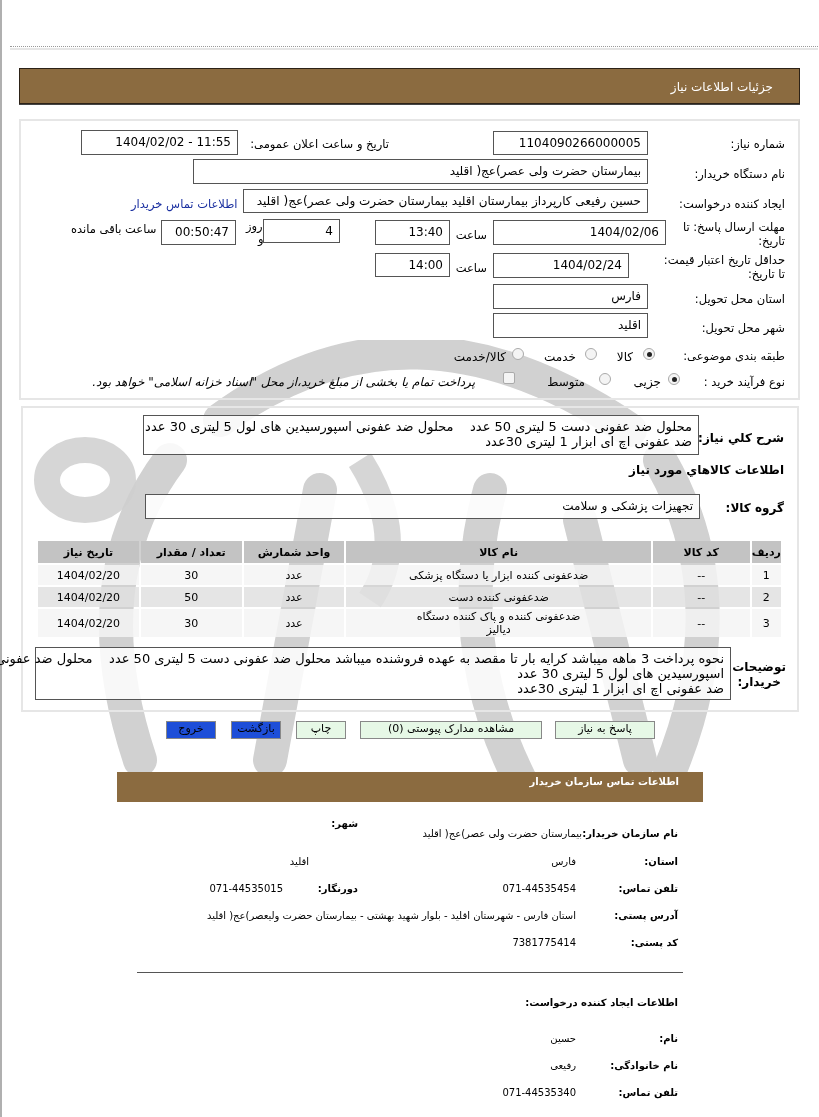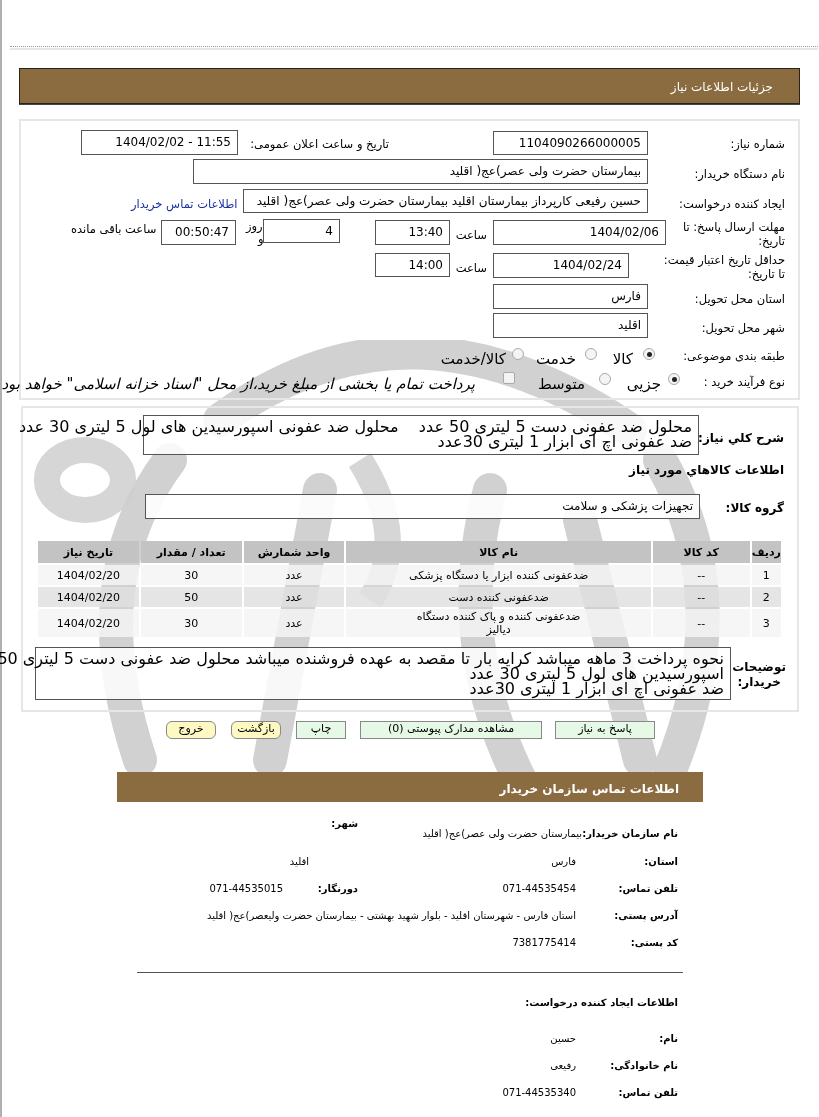--- a/index.html
+++ b/index.html
@@ -10,38 +10,38 @@
   .title-bar { position: absolute; left: 19px; top: 68px; width: 781px; height: 36px; background: #8b6b40; border: 1px solid #2c2217; box-shadow: 0 1px 0 #444; }
   .title-bar span { position: absolute; right: 26px; top: 11px; color: #fff; font-size: 12px; }
   .panel { position: absolute; border: 2px solid #e6e6e6; background: transparent; }
   .field-label { position: absolute; font-size: 11.5px; color: #000; white-space: nowrap; text-align: right; }
   .box { position: absolute; border: 1px solid #555; background: #fff; font-size: 12px; padding: 0 6px; line-height: 22px; white-space: nowrap; overflow: hidden; text-align: right; }
   .box.ltr { direction: ltr; text-align: right; }
   .link { position: absolute; color: #1a2fa0; font-size: 11.5px; white-space: nowrap; cursor: pointer; }
   .radio { position: absolute; width: 12px; height: 12px; border-radius: 50%; border: 1px solid #aaa; background: #f4f4f4; }
   .radio.checked::after { content: ""; position: absolute; left: 3px; top: 3px; width: 5px; height: 5px; border-radius: 50%; background: #222; }
   .checkbox { position: absolute; width: 12px; height: 12px; border: 1px solid #aaa; border-radius: 2px; background: #f4f4f4; }
-  .rlabel { position: absolute; font-size: 15px; white-space: nowrap; }
+  .rlabel { position: absolute; font-size: 12px; white-space: nowrap; }
   .bold { font-weight: bold; }
   table.items { position: absolute; left: 36px; top: 539px; width: 747px; border-collapse: separate; border-spacing: 2px; font-size: 11px; }
   table.items th { background: #c3c3c3; height: 22px; font-weight: bold; font-size: 11px; text-align: center; }
   table.items td { text-align: center; height: 20px; }
   table.items tr.odd td { background: rgba(245,245,245,0.85); }
   table.items tr.even td { background: rgba(225,225,225,0.85); }
   table.items tr.tall td { height: 28px; }
   .btn { position: absolute; height: 18px; border: 1px solid #888; font-size: 11px; text-align: center; line-height: 14px; cursor: pointer; }
   .btn.green { background: #e6f8e6; }
-  .btn.red { background: #fef9c3; border-radius: 6px; }
+  .btn.red { background: #1d4ed8; }
   .section-bar { position: absolute; left: 117px; top: 772px; width: 586px; height: 30px; background: #8b6b40; }
-  .section-bar span { position: absolute; right: 24px; top: 10px; color: #fff; font-weight: bold; font-size: 12px; }
+  .section-bar span { position: absolute; right: 24px; top: 4px; color: #fff; font-weight: bold; font-size: 10px; }
   .c-label { position: absolute; font-weight: bold; font-size: 10px; white-space: nowrap; }
   .c-val { position: absolute; font-size: 10px; white-space: nowrap; }
   .hr { position: absolute; left: 137px; top: 972px; width: 546px; height: 1px; background: #555; }
   .watermark { position: absolute; left: 20px; top: 340px; width: 780px; height: 470px; pointer-events: none; }
-  .multiline { position: absolute; border: 1px solid #555; background: rgba(255,255,255,0.85); font-size: 16px; line-height: 15px; padding: 3px 6px; text-align: right; }
+  .multiline { position: absolute; border: 1px solid #555; background: rgba(255,255,255,0.85); font-size: 13px; line-height: 15px; padding: 3px 6px; text-align: right; }
 </style>
 </head>
 <body>
 
 <div class="left-border"></div>
 <div class="top-rule"></div>
 
 <div class="title-bar">
   <span>جزئیات اطلاعات نیاز</span>
 </div>

